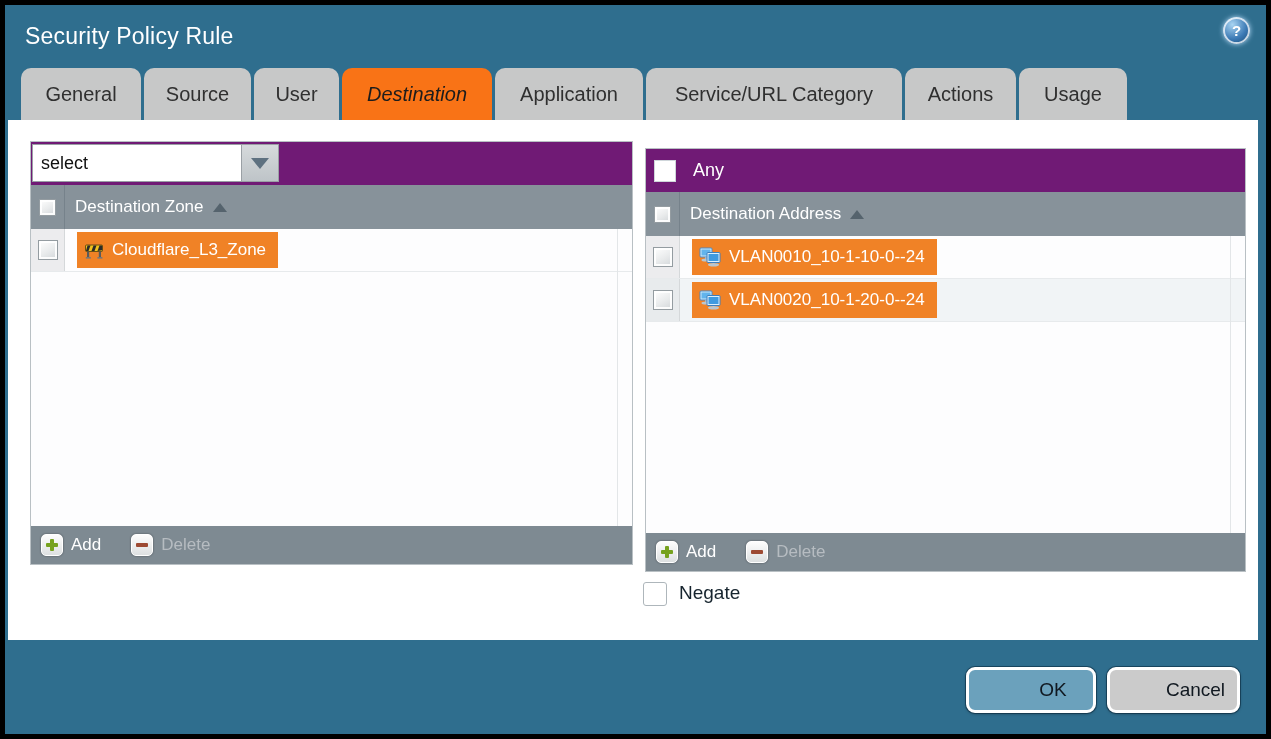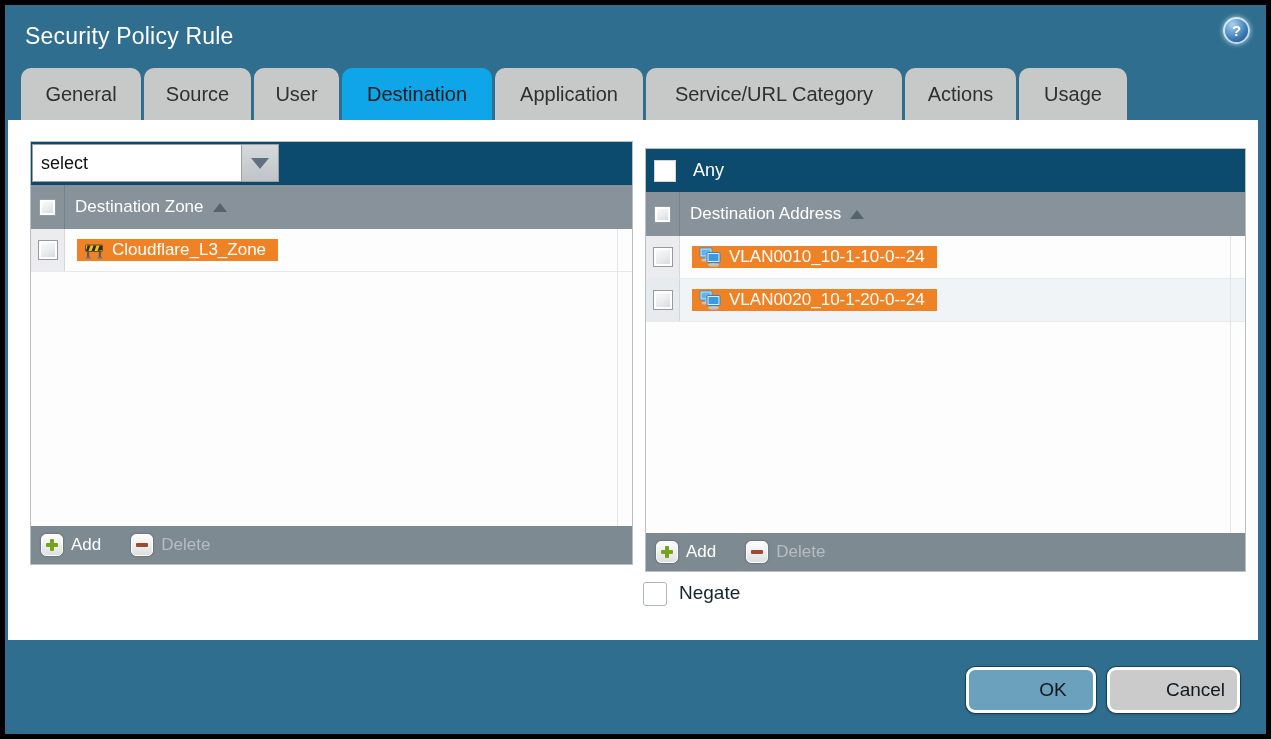--- a/index.html
+++ b/index.html
@@ -14,31 +14,31 @@
         box-shadow:0 0 5px rgba(190,225,255,.95), inset 0 0 0 2px rgba(255,255,255,.75);
         color:#fff;font-weight:bold;font-size:15px;display:flex;align-items:center;justify-content:center;cursor:pointer;}
 
   
   .tabs{position:absolute;left:16px;top:63px;height:52px;display:flex;gap:3px;}
   .tab{height:52px;border-radius:10px 10px 0 0;background:#c7c8c8;color:#303030;
        display:flex;align-items:center;justify-content:center;font-size:20px;cursor:pointer;box-sizing:border-box;}
   .tab:nth-child(1){width:120px}.tab:nth-child(2){width:107px}.tab:nth-child(3){width:85px}
   .tab:nth-child(4){width:150px}.tab:nth-child(5){width:148px}.tab:nth-child(6){width:256px}
   .tab:nth-child(7){width:111px}.tab:nth-child(8){width:108px}
-  .tab.active{background:#0ea5e9;color:#1c1c1c;}
+  .tab.active{background:#f97316;color:#1c1c1c;font-style:italic;}
 
   
   .content{position:absolute;left:3px;top:115px;width:1250px;height:520px;background:#fff;}
 
   .panel{position:absolute;top:21px;height:424px;border:1px solid #b9c0c4;background:#fdfdfe;
          display:flex;flex-direction:column;box-sizing:border-box;}
   .panel.zone{left:22px;width:603px;}
   .panel.addr{left:637px;width:601px;margin-top:7px;}
 
-  .panel-top{height:43px;flex:none;background:#0c4a6e;position:relative;}
+  .panel-top{height:43px;flex:none;background:#701a75;position:relative;}
   .select-wrap{position:absolute;left:1px;top:2px;height:38px;display:flex;}
   .select-input{width:210px;height:38px;border:1px solid #9aa0a5;font-size:18px;padding:0 8px;box-sizing:border-box;
                 font-family:"Liberation Sans",sans-serif;color:#111;outline:none;}
   .dropdown-btn{width:37px;height:38px;background:linear-gradient(#d6dadc,#bec4c8);border:1px solid #9aa0a5;border-left:none;
                 display:flex;align-items:center;justify-content:center;cursor:pointer;box-sizing:border-box;}
   .arrow-down{width:0;height:0;border-left:9px solid transparent;border-right:9px solid transparent;border-top:11px solid #5e7180;}
 
   .any-wrap{display:flex;align-items:center;height:100%;padding-left:8px;gap:17px;}
   .cb-any{width:22px;height:22px;background:#fff;border:1px solid #cfd6da;box-sizing:border-box;cursor:pointer;}
   .any-label{color:#fff;font-size:18px;}
@@ -57,21 +57,21 @@
 
   .rows{flex:1;position:relative;background:#fdfdfe;overflow:hidden;}
   .rows::after{content:"";position:absolute;top:0;bottom:0;right:14px;width:1px;background:#e3e6e8;}
   .row{height:43px;display:flex;align-items:stretch;border-bottom:1px solid #e7eaec;box-sizing:border-box;}
   .row .cb-cell{background:#ececee;border-right:1px solid #d5d8da;}
   .row-content{flex:1;display:flex;align-items:center;padding-left:12px;}
   .row.alt{background:#f1f4f6;}
   .row.alt .cb-cell{background:#e8ebed;}
 
   .chip{display:inline-flex;align-items:center;gap:8px;background:#f08226;color:#fff;font-size:17px;
-        height:22px;padding:0 12px 0 7px;cursor:pointer;}
+        height:36px;padding:0 12px 0 7px;cursor:pointer;}
 
   .panel-footer{height:38px;flex:none;background:#7e8a92;display:flex;align-items:center;padding-left:10px;gap:30px;}
   .footer-item{display:flex;align-items:center;gap:8px;cursor:pointer;}
   .footer-item span{color:#fff;font-size:17px;}
   .footer-item.disabled span{color:#b6bcc1;}
   .icon-btn{width:22px;height:22px;border-radius:5px;border:1px solid #fff;box-sizing:border-box;position:relative;
             background:linear-gradient(#fdfdfd,#dde0e1);box-shadow:0 0 2px rgba(0,0,0,.45);}
   .plus::before,.plus::after{content:"";position:absolute;background:#76a21e;border-radius:1px;}
   .plus::before{left:4px;top:8px;width:12px;height:4px;}
   .plus::after{left:8px;top:4px;width:4px;height:12px;}

